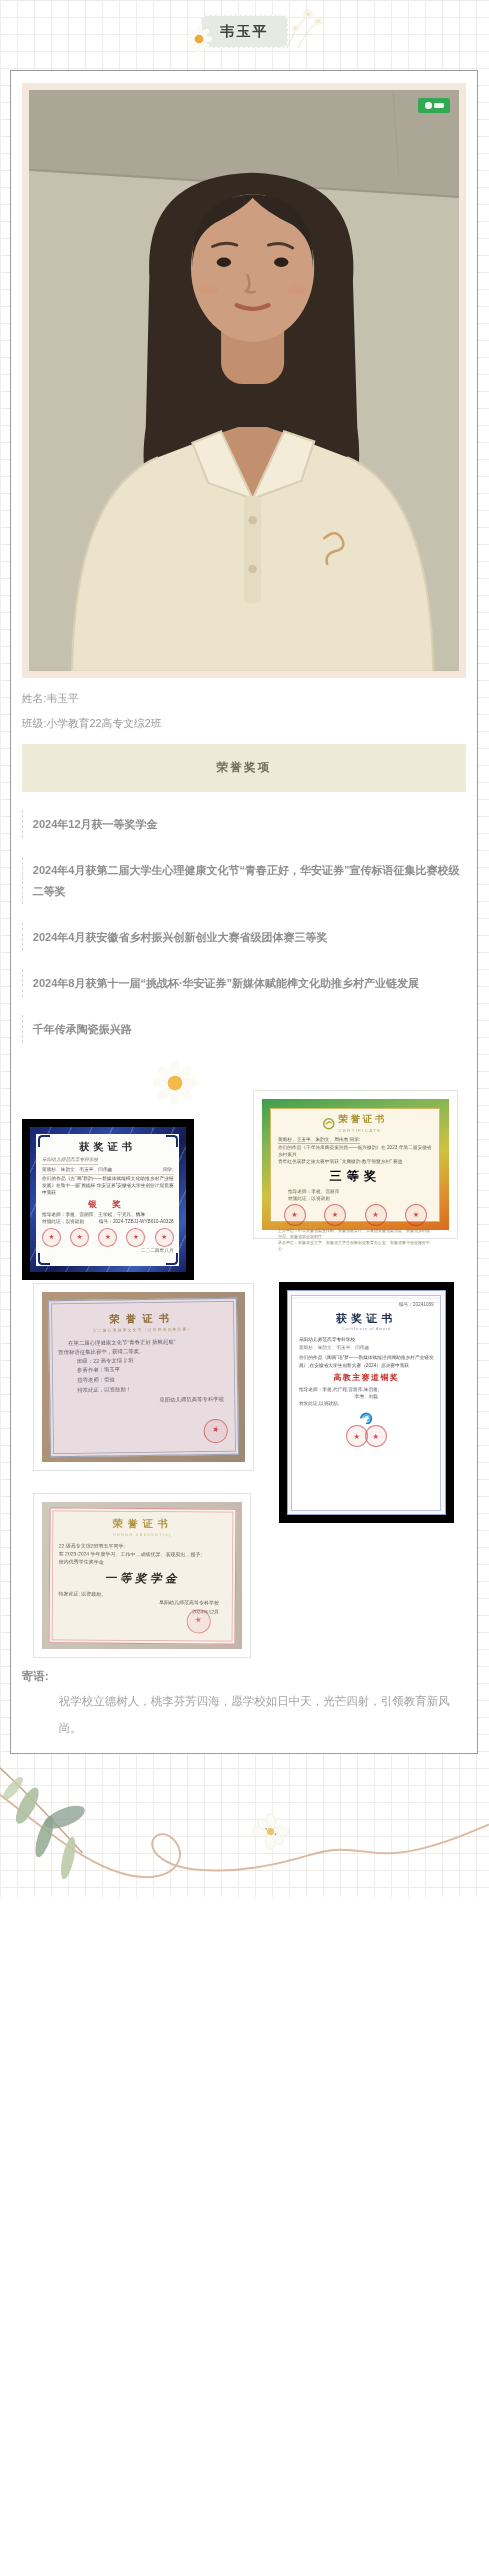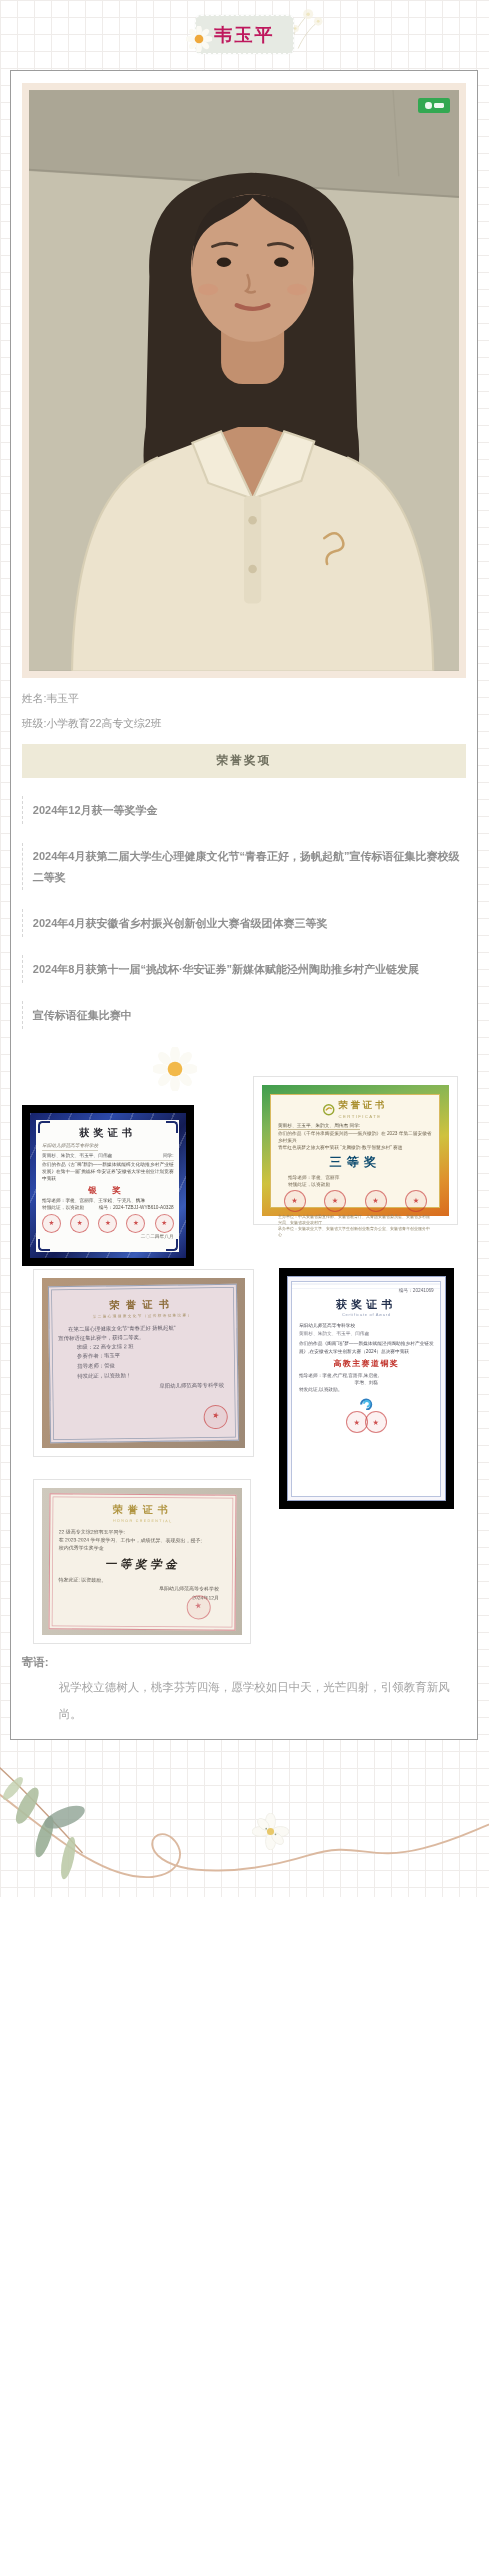--- a/index.html
+++ b/index.html
@@ -13,21 +13,21 @@
     background-color:#ffffff;
     background-image:
       linear-gradient(#efecea 0.7px, transparent 0.7px),
       linear-gradient(90deg, #efecea 0.7px, transparent 0.7px);
     background-size:17px 17px;
   }
   
   .title-badge{
     position:absolute;top:15px;left:50%;transform:translateX(-50%);
     background:#e6eae3;border:1.4px dashed #ffffff;border-radius:5.7px;
-    padding:6.5px 18.6px;font-size:18px;font-weight:bold;color:#be185d;
+    padding:6.5px 18.6px;font-size:14px;font-weight:bold;color:#404040;
     letter-spacing:2.2px;box-shadow:0 0 0 0.7px rgba(0,0,0,0.02);
     z-index:3;white-space:nowrap;
   }
   .daisy-title{position:absolute;top:26px;left:50%;margin-left:-59px;z-index:4;}
   .flower-faint{position:absolute;top:7.2px;left:50%;margin-left:33px;z-index:2;opacity:.75;}
   
   .card{
     position:absolute;left:10px;top:70px;width:468px;box-sizing:border-box;
     background:#ffffff;border:0.7px solid #9c9c9c;padding:11.5px 10.8px 11.5px 10.8px;z-index:2;
   }
@@ -36,21 +36,21 @@
   .photo svg{display:block;}
   .photo-badge{position:absolute;top:8.6px;right:8.6px;width:32px;height:14.3px;border-radius:2.2px;
     background:#33a852;display:flex;align-items:center;justify-content:center;gap:2.2px;}
   .photo-badge i{display:block;background:rgba(255,255,255,.92);}
   .photo-badge .b1{width:6.5px;height:6.5px;border-radius:50%;}
   .photo-badge .b2{width:10px;height:5px;border-radius:1.4px;}
   
   .info{margin-top:8.6px;color:#9a9a9a;font-size:10.8px;}
   .info div{line-height:24.4px;}
   
-  .sec-bar{margin-top:8.6px;height:34px;background:#eeead8;display:flex;align-items:center;
+  .sec-bar{margin-top:8.6px;height:48px;background:#eeead8;display:flex;align-items:center;
     justify-content:center;color:#6e6e5d;font-weight:bold;font-size:11.5px;letter-spacing:2.2px;}
   
   .award{margin:18.6px 0;border-left:1.4px dashed #d6d6d6;padding:3.6px 4.3px 3.6px 10px;
     color:#8f8f8f;font-weight:bold;font-size:11px;line-height:1.85;}
   
   .gallery{position:relative;margin-top:8.6px;height:599px;}
   .daisy-gallery{position:absolute;left:131px;top:0;z-index:3;}
   .pframe{position:absolute;box-sizing:border-box;padding:8px;}
   .pframe-cream{background:#000000;margin-top:32px;}
   .pframe-white{background:#ffffff;border:0.7px solid #e3e3e3;}
@@ -87,21 +87,21 @@
   .c1-date{text-align:right;color:#5a564e;margin-top:1.4px;}
   
   .c2{height:100%;box-sizing:border-box;padding:8.6px;
     background:linear-gradient(165deg,#3f9d4e 0%,#7fb457 24%,#cfc23e 55%,#df8f2d 80%,#d96c1f 100%);}
   .c2-paper{height:100%;box-sizing:border-box;background:#fbf6e8;border:0.7px solid #d8b95e;
     padding:4.3px 6.5px 2.9px;color:#6b5f4a;font-size:4.7px;line-height:1.5;}
   .c2-head{display:flex;align-items:center;justify-content:center;gap:3.6px;margin-bottom:1.4px;}
   .c2-t{color:#a98f2f;font-weight:bold;font-size:9.3px;letter-spacing:2.9px;font-family:"Liberation Serif",serif;}
   .c2-sub{color:#b5a76a;font-size:4.3px;letter-spacing:1.4px;}
   .c2-names{color:#57503f;border-bottom:0.7px solid #c9bc96;display:inline-block;}
-  .c2-award{text-align:center;color:#0c4a6e;font-weight:bold;font-size:12.2px;letter-spacing:5px;margin:2.2px 0;}
+  .c2-award{text-align:center;color:#000000;font-weight:bold;font-size:12.2px;letter-spacing:5px;margin:2.2px 0;}
   .c2-fine{color:#8a7f62;font-size:4px;line-height:1.5;margin-top:2.2px;}
   
   .c3{height:100%;box-sizing:border-box;background:linear-gradient(120deg,#b5977a,#a3876e 70%,#8f males);
     background:linear-gradient(120deg,#b5977a,#9d8976);padding:6.5px 7.2px;}
   .c3-paper{height:100%;box-sizing:border-box;background:#e9dce0;border:0.7px solid #98a0b3;
     box-shadow:inset 0 0 0 2.2px #e9dce0, inset 0 0 0 2.9px #98a0b3;
     padding:8.6px 8.6px 4.3px;transform:rotate(-0.8deg);color:#5f5b66;font-size:5.4px;line-height:1.6;position:relative;}
   .c3-title{text-align:center;color:#8a6a35;font-weight:bold;font-size:10px;letter-spacing:6.5px;
     font-family:"Liberation Serif",serif;margin-top:2.9px;}
   .c3-cap{text-align:center;color:#a58f62;font-size:3.6px;letter-spacing:1.4px;margin:0.7px 0 4.3px;}
@@ -237,24 +237,24 @@
 
     <div class="info">
       <div>姓名:韦玉平</div>
       <div>班级:小学教育22高专文综2班</div>
     </div>
 
     <div class="sec-bar">荣誉奖项</div>
 
     <div>
       <div class="award">2024年12月获一等奖学金</div>
-      <div class="award">2024年4月获第二届大学生心理健康文化节“青春正好，扬帆起航”宣传标语征集比赛校级二等奖</div>
+      <div class="award">2024年4月获第二届大学生心理健康文化节“青春正好，华安证券”宣传标语征集比赛校级二等奖</div>
       <div class="award">2024年4月获安徽省乡村振兴创新创业大赛省级团体赛三等奖</div>
-      <div class="award">2024年8月获第十一届“挑战杯·华安证券”新媒体赋能泾州陶助推乡村产业链发展</div>
-      <div class="award">宣传标语征集比赛中</div>
+      <div class="award">2024年8月获第十一届“挑战杯·华安证券”新媒体赋能榫文化助推乡村产业链发展</div>
+      <div class="award">千年传承陶瓷振兴路</div>
     </div>
 
     <div class="gallery">
       <span class="daisy-gallery">
         <svg width="44" height="44" viewBox="0 0 36 36">
           <g fill="#fbfaf4">
             <ellipse cx="18" cy="6" rx="4" ry="7"></ellipse>
               <ellipse cx="18" cy="30" rx="4" ry="7"></ellipse>
             <ellipse cx="6" cy="18" rx="7" ry="4"></ellipse>
               <ellipse cx="30" cy="18" rx="7" ry="4"></ellipse>

